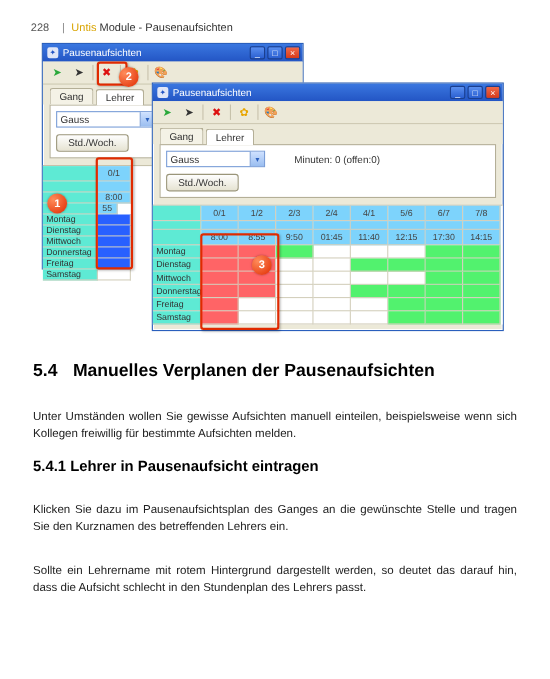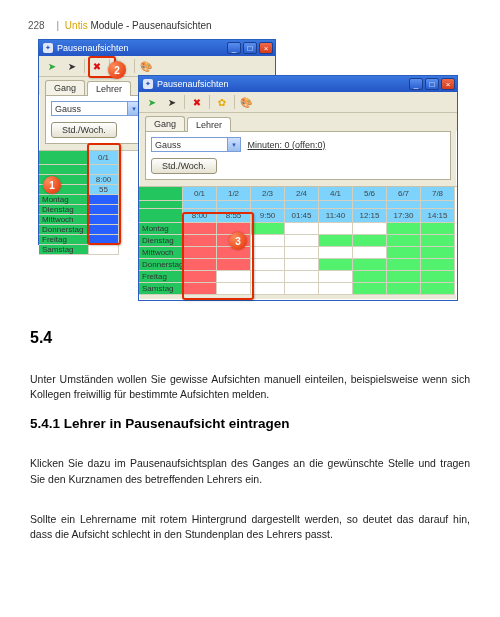--- a/index.html
+++ b/index.html
@@ -111,21 +111,21 @@
     width:90px;
   }
   .combo .cbtn {
     margin-left:auto;
     width:13px;height:13px;
     background:linear-gradient(#cfe1ff,#9abef0);
     border-left:1px solid #7b9ed8;
     display:flex;align-items:center;justify-content:center;
     font-size:7px;color:#2a5fbd;
   }
-  .minutes { margin-left:4px; color:#333;text-decoration:underline; }
+  .minutes { margin-left:24px; color:#333; }
   .stdbtn {
     display:inline-block;
     margin-top:6px;
     padding:2px 10px;
     font-size:9px;
     color:#333;
     background:linear-gradient(#fefefe,#e6e3d2);
     border:1px solid #9a9579;
     border-radius:3px;
   }
@@ -137,21 +137,21 @@
     font-size:8px;
   }
   .grow { display:flex; height:14px; align-items:stretch; }
   .gcell {
     border-right:1px solid #d4d0bd;
     border-bottom:1px solid #d4d0bd;
     display:flex;align-items:center;justify-content:center;
     color:#333;
   }
   .gcell.head { background:#7dd3fc; font-size:8px; color:#444; }
-  .gcell.daylabel { justify-content:flex-start; padding-left:3px; background:#22c55e; }
+  .gcell.daylabel { justify-content:flex-start; padding-left:3px; background:#5eead4; }
   .blue { background:#2860ff; }
   .red  { background:#ff6466; }
   .grn  { background:#52f26e; }
 
   
   .callout {
     position:absolute;
     width:18px;height:18px;
     border-radius:50%;
     background:radial-gradient(circle at 30% 30%, #ff8c5a, #e02a00);
@@ -233,21 +233,21 @@
       <div class="grow" style="height:10px">
         <div class="gcell head daylabel" style="width:50px"></div>
         <div class="gcell head" style="width:30px"></div>
       </div>
       <div class="grow" style="height:10px">
         <div class="gcell head daylabel" style="width:50px"></div>
         <div class="gcell head" style="width:30px">8:00</div>
       </div>
       <div class="grow" style="height:10px">
         <div class="gcell head daylabel" style="width:50px"></div>
-        <div class="gcell head" style="width:30px">55</div>
+        <div class="gcell head" style="width:18px">55</div>
       </div>
       <div class="grow" style="height:10px">
           <div class="gcell daylabel" style="width:50px">Montag</div>
           <div class="gcell blue" style="width:30px"></div>
         </div>
       <div class="grow" style="height:10px">
           <div class="gcell daylabel" style="width:50px">Dienstag</div>
           <div class="gcell blue" style="width:30px"></div>
         </div>
       <div class="grow" style="height:10px">
@@ -416,18 +416,19 @@
 
   <div class="callout" style="left:13px; top:137px;">1</div>
   <div class="callout" style="left:78px; top:22px;">2</div>
   <div class="callout" style="left:199px; top:193px;">3</div>
 
 </div>
 
 <div class="article">
   <div class="h1">
     <span>5.4</span>
+    <span>Manuelles Verplanen der Pausenaufsichten</span>
   </div>
   <p class="para">Unter Umständen wollen Sie gewisse Aufsichten manuell einteilen, beispielsweise wenn sich Kollegen freiwillig für bestimmte Aufsichten melden.</p>
   <div class="h2">5.4.1 Lehrer in Pausenaufsicht eintragen</div>
   <p class="para">Klicken Sie dazu im Pausenaufsichtsplan des Ganges an die gewünschte Stelle und tragen Sie den Kurznamen des betreffenden Lehrers ein.</p>
   <p class="para">Sollte ein Lehrername mit rotem Hintergrund dargestellt werden, so deutet das darauf hin, dass die Aufsicht schlecht in den Stundenplan des Lehrers passt.</p>
 </div>
 
 </body></html>

